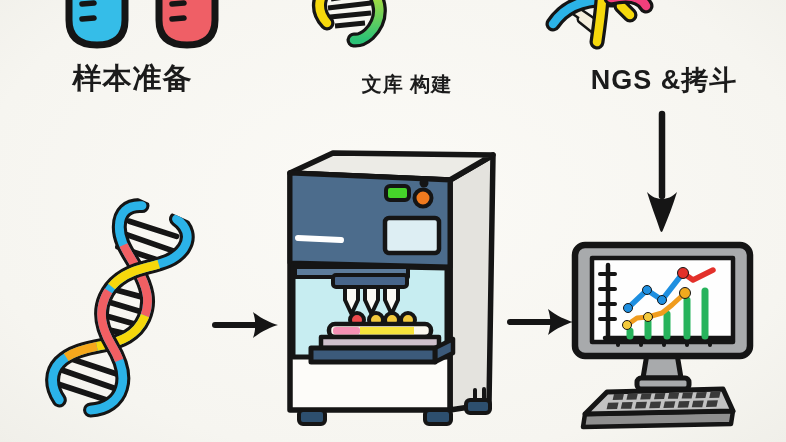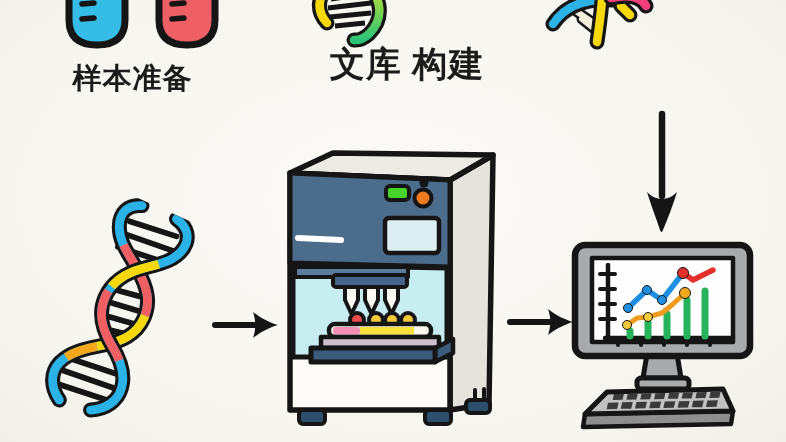--- a/index.html
+++ b/index.html
@@ -13,21 +13,21 @@
   .step-label{
     position:absolute;
     text-align:center;
     font-weight:800;
     color:#1b1b1b;
     letter-spacing:1px;
     line-height:36px;
     white-space:nowrap;
   }
   #label-sample{left:50px;top:60px;width:165px;font-size:29px;}
-  #label-library{left:312px;top:46px;width:190px;font-size:35px;}
+  #label-library{left:312px;top:66px;width:190px;font-size:20px;}
   #label-ngs{left:580px;top:62px;width:168px;font-size:27px;}
   svg{display:block;}
   .helix-wrap{
     position:absolute;left:38px;top:180px;width:140px;height:256px;
     transform:rotate(24deg) scale(0.88);
     transform-origin:50% 50%;
   }
 </style>
 </head>
 <body>
@@ -71,20 +71,21 @@
     <path d="M49,25 L64,37" stroke="#f4eedd" stroke-width="6" stroke-linecap="round"></path>
     <path d="M20,30 C32,12 52,4 80,6" fill="none" stroke="#151515" stroke-width="15" stroke-linecap="round"></path>
     <path d="M20,30 C32,12 52,4 80,6" fill="none" stroke="#2bb3e8" stroke-width="8.5" stroke-linecap="round"></path>
     <path d="M69,6 C68,20 66,34 64,48" fill="none" stroke="#151515" stroke-width="15" stroke-linecap="round"></path>
     <path d="M88,12 L97,21" stroke="#151515" stroke-width="15" stroke-linecap="round"></path>
     <path d="M69,6 C68,20 66,34 64,48" fill="none" stroke="#f6d80c" stroke-width="8.5" stroke-linecap="round"></path>
     <path d="M88,12 L97,21" stroke="#f6d80c" stroke-width="8.5" stroke-linecap="round"></path>
     <path d="M78,4 C96,0 108,3 113,12" fill="none" stroke="#151515" stroke-width="15" stroke-linecap="round"></path>
     <path d="M78,4 C96,0 108,3 113,12" fill="none" stroke="#f23f7c" stroke-width="8.5" stroke-linecap="round"></path>
   </svg>
+  <div id="label-ngs" class="step-label">NGS &amp;拷斗</div>
 
   <svg class="abs" style="left:638px;top:106px;" width="48" height="132" viewBox="0 0 48 132">
     <line x1="24" y1="8" x2="24" y2="90" stroke="#151515" stroke-width="6.5" stroke-linecap="round"></line>
     <path d="M9,86 C14,91 19,93 24,93 C29,93 34,91 39,86 C35,99 30,112 25,124 C24,126.5 23,126.5 22,124 C18,112 13,99 9,86 Z" fill="#151515"></path>
   </svg>
 
   <div class="helix-wrap">
   <svg width="140" height="256" viewBox="0 0 140 256">
 
     <g stroke="#151515" stroke-width="6.5" stroke-linecap="round">

